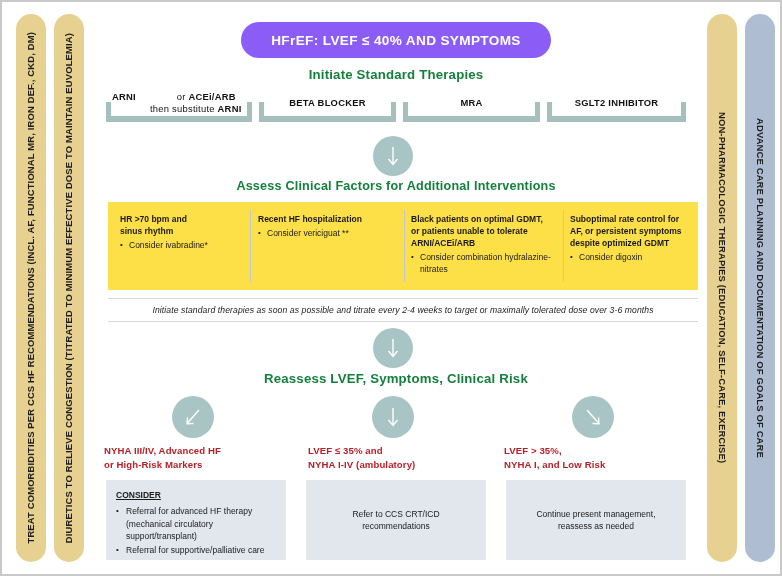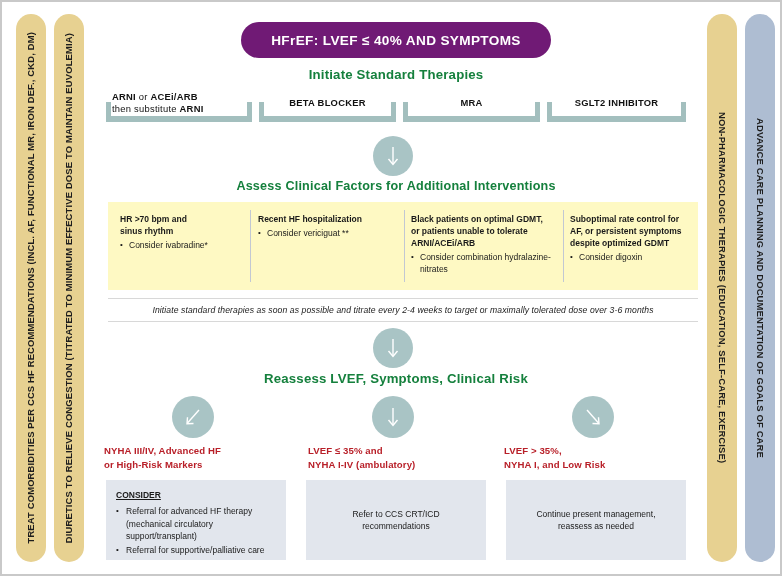--- a/index.html
+++ b/index.html
@@ -55,21 +55,21 @@
     position: absolute;
     left: 92px; top: 0;
     width: 608px; height: 576px;
   }
 
   
   #title-pill {
     position: absolute;
     left: 149px; top: 22px;
     width: 310px; height: 36px;
-    background: #701a75;
+    background: #8b5cf6;
     border-radius: 18px;
     display: flex; align-items: center; justify-content: center;
   }
   #title-pill .t {
     color: #ffffff;
     font-size: 13.6px;
     font-weight: bold;
     letter-spacing: 0.35px;
   }
 
@@ -113,21 +113,21 @@
     display: flex; flex-direction: column;
     align-items: center; justify-content: center;
     font-size: 9.4px;
     color: #111111;
     line-height: 1.25;
     letter-spacing: 0.25px;
   }
   .brk .lbl.left-al { align-items: flex-start; padding-left: 6px; }
   .brk .lbl b { font-weight: bold; }
   .brk .lbl .ln { white-space: nowrap; }
-  .brk .lbl .thin { font-weight: normal; }
+  .brk .lbl .thin { font-weight: normal; padding-left: 38px; }
 
   #brk-1 { left: 14px;  width: 146px; }
   #brk-2 { left: 167px; width: 137px; }
   #brk-3 { left: 311px; width: 137px; text-align: right; }
   #brk-4 { left: 455px; width: 139px; }
 
   
   .acircle {
     position: absolute;
     border-radius: 50%;
@@ -139,21 +139,21 @@
   #arrow-2 { left: 281px; top: 328px; width: 40px; height: 40px; }
   #arrow-b1 { left: 80px;  top: 396px; width: 42px; height: 42px; }
   #arrow-b2 { left: 280px; top: 396px; width: 42px; height: 42px; }
   #arrow-b3 { left: 480px; top: 396px; width: 42px; height: 42px; }
 
   
   #factor-panel {
     position: absolute;
     left: 16px; top: 202px;
     width: 590px; height: 88px;
-    background: #fef9c3;
+    background: #fde047;
   }
   .fcell {
     position: absolute;
     top: 11px;
     font-size: 8.5px;
     color: #1a1a1a;
     line-height: 1.42;
   }
   .fcell .ttl { font-weight: bold; display: block; }
   .fcell ul { list-style: none; margin-top: 2px; }

